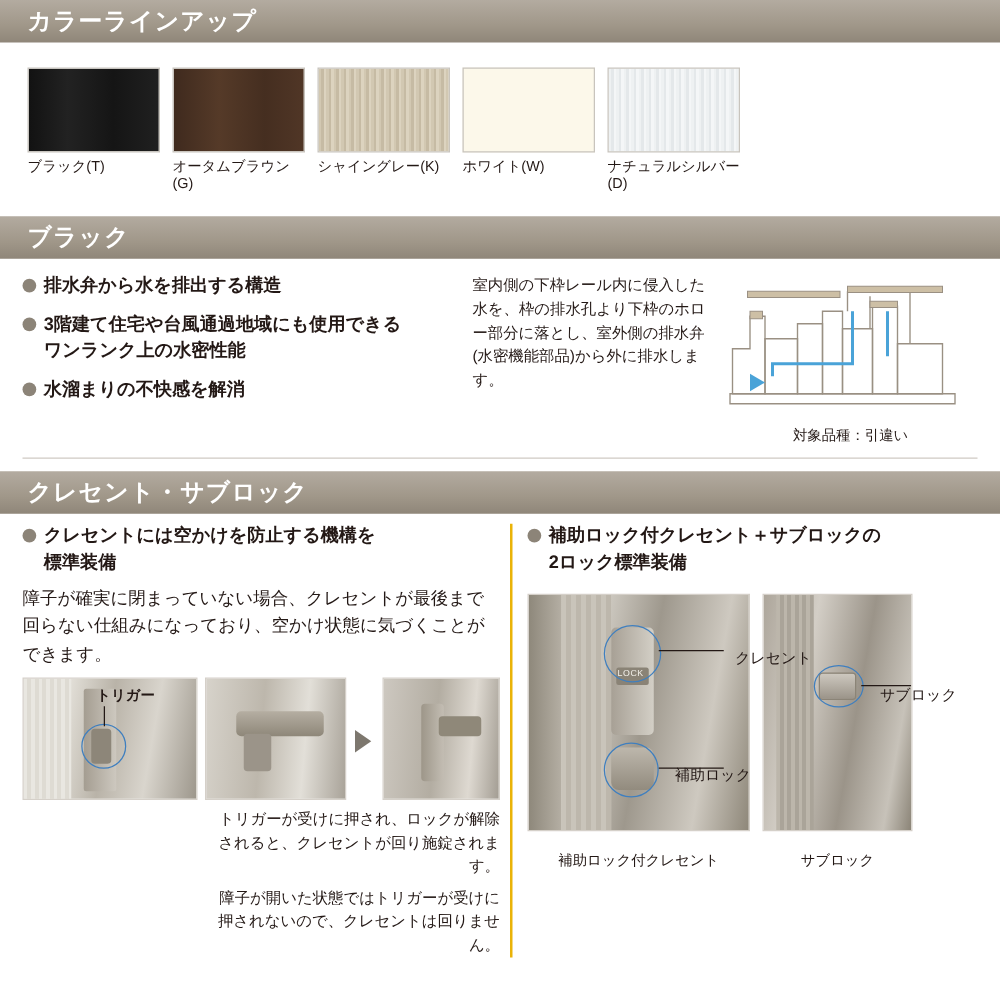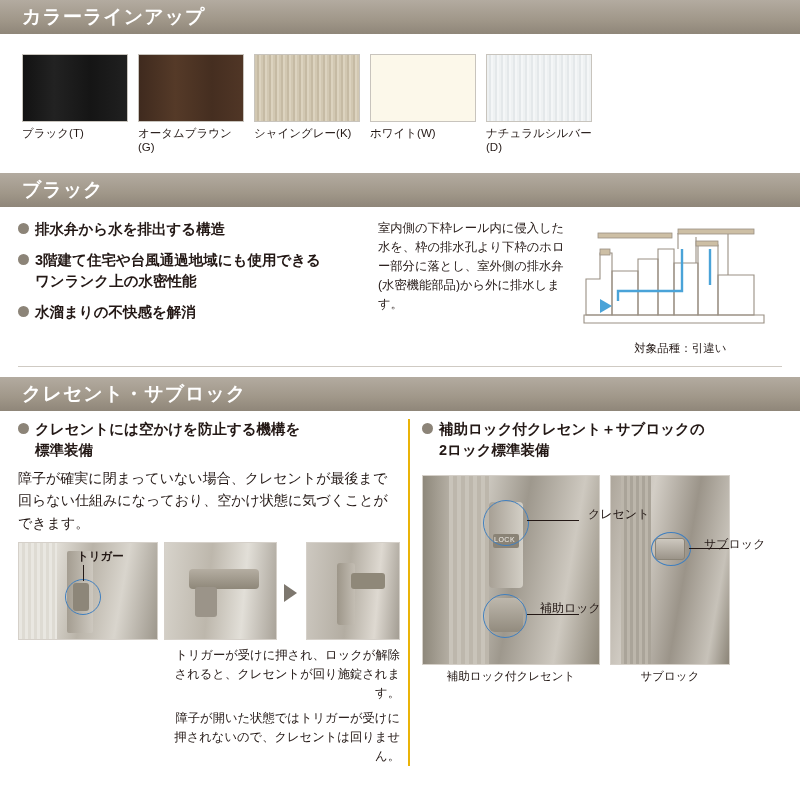--- a/index.html
+++ b/index.html
@@ -57,21 +57,21 @@
     font-size:11.5px;text-align:center;margin-top:4px;
   }
 
   
   .cres-wrap{display:flex;padding:8px 10px 0 18px;}
   .cres-left{width:392px;border-right:2px solid #eab308;padding-right:8px;box-sizing:border-box;}
   .cres-right{flex:1;padding-left:12px;box-sizing:border-box;}
   .para{font-size:14px;line-height:1.6;margin:6px 0 0 0;}
   .photo-row{display:flex;gap:6px;margin-top:8px;align-items:flex-start;}
   .photo{position:relative;overflow:hidden;border:1px solid #d5d0c9;box-sizing:border-box;}
-  .cap{font-size:11.5px;text-align:center;margin-top:4px;}
+  .cap{font-size:11.5px;text-align:center;margin-top:16px;}
   .small-note{font-size:12.3px;line-height:1.55;margin-top:6px;text-align:right;}
 
   .tag{
     position:absolute;font-size:11.5px;font-weight:bold;background:transparent;
   }
   .hr{height:1px;background:#cfcac3;border:0;margin:0;}
   .circle-mark{
     position:absolute;border:1.5px solid #3f7fbf;border-radius:50%;
   }
   .arrow-blue{

